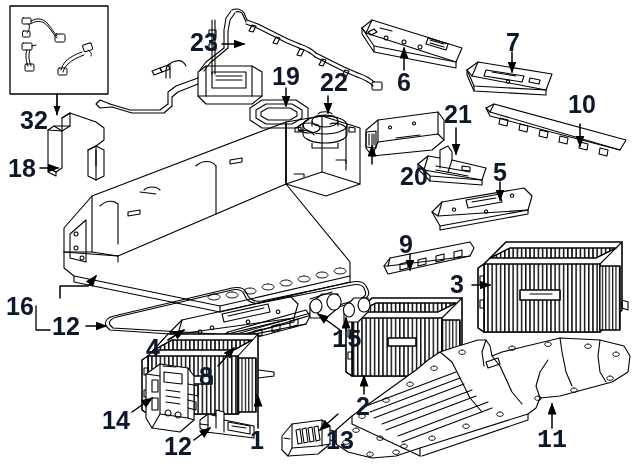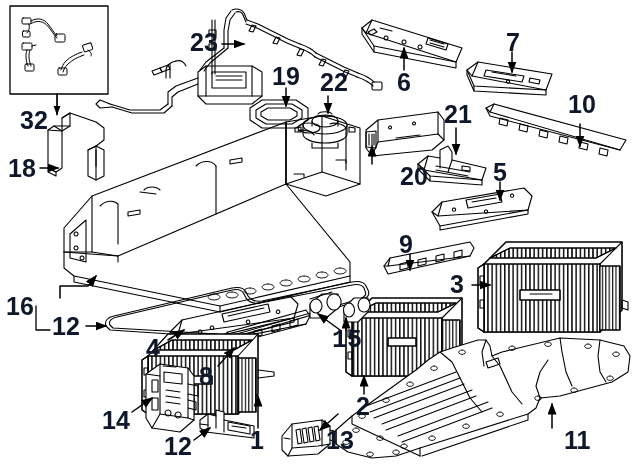--- a/index.html
+++ b/index.html
@@ -513,21 +513,21 @@
   <div class="callout" style="left:250px;  top:428px;">1</div>
   <div class="callout" style="left:356px;  top:394px;">2</div>
   <div class="callout" style="left:450px;  top:272px;">3</div>
   <div class="callout" style="left:146px;  top:336px;">4</div>
   <div class="callout" style="left:493px;  top:160px;">5</div>
   <div class="callout" style="left:397px;  top:70px;">6</div>
   <div class="callout" style="left:506px;  top:30px;">7</div>
   <div class="callout" style="left:199px;  top:364px;">8</div>
   <div class="callout" style="left:399px;  top:232px;">9</div>
   <div class="callout" style="left:568px;  top:92px;">10</div>
-  <div class="callout" style="left:564px;  top:428px;">11</div>
+  <div class="callout" style="left:537px;  top:428px;font-family:Liberation Mono, monospace;">11</div>
   <div class="callout" style="left:164px;  top:434px;">12</div>
   <div class="callout" style="left:326px;  top:396px;margin-top:32px;">13</div>
   <div class="callout" style="left:102px;  top:408px;">14</div>
   <div class="callout" style="left:332px;  top:328px;font-family:Liberation Mono, monospace;">15</div>
   <div class="callout" style="left:6px;    top:294px;">16</div>
   <div class="callout" style="left:52px;   top:314px;">12</div>
   <div class="callout" style="left:8px;    top:156px;">18</div>
   <div class="callout" style="left:272px;  top:64px;">19</div>
   <div class="callout" style="left:364px;  top:164px;margin-left:36px;">20</div>
   <div class="callout" style="left:444px;  top:102px;">21</div>

